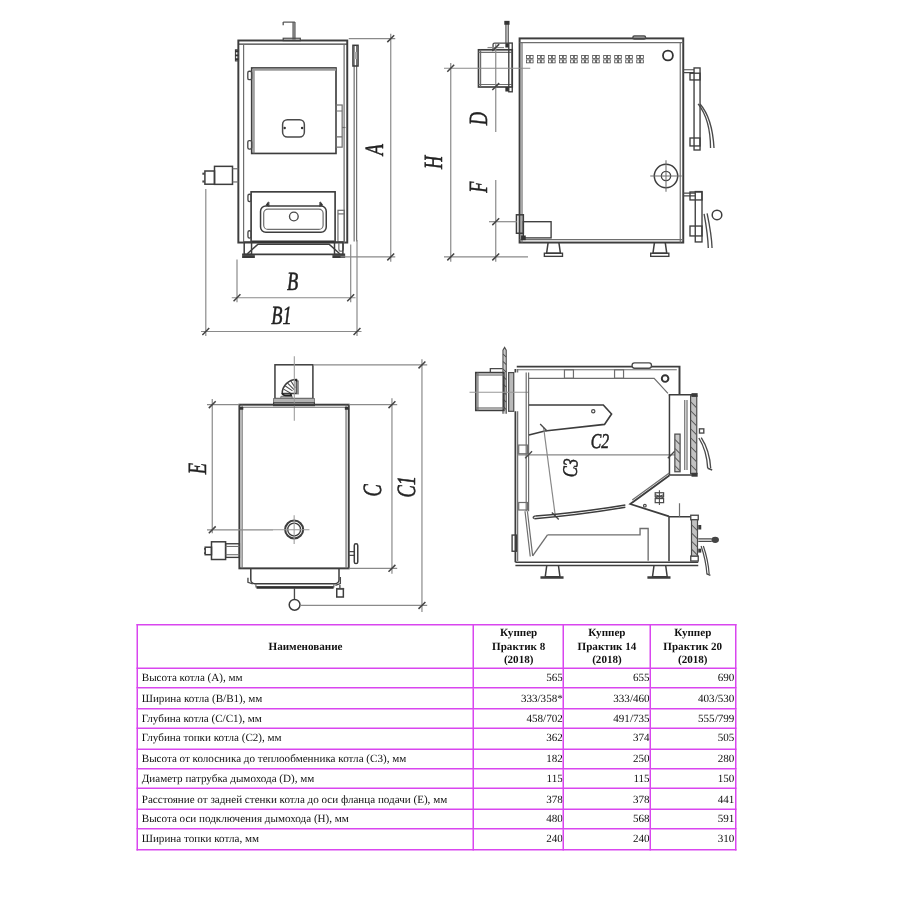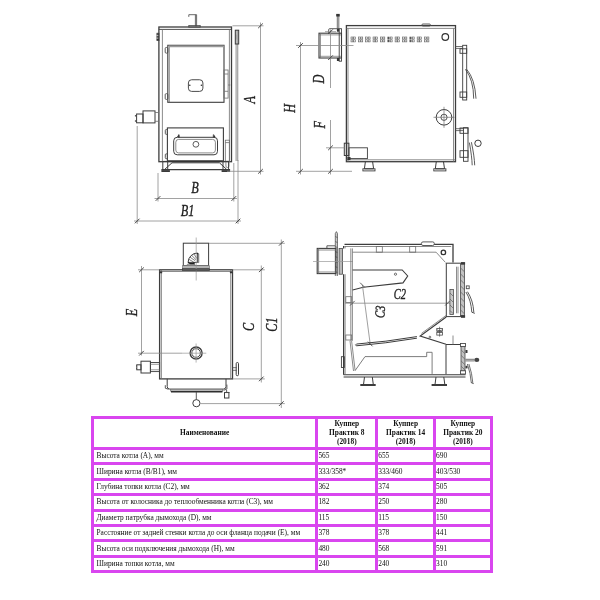--- a/index.html
+++ b/index.html
@@ -1,21 +1,21 @@
 <!DOCTYPE html>
 <html><head>
 <meta charset="utf-8">
 <style>
   html,body{margin:0;padding:0;background:#ffffff;width:600px;height:600px;overflow:hidden;}
   #page{position:relative;width:600px;height:600px;font-family:"Liberation Serif",serif;}
   svg{position:absolute;left:0;top:0;}
   #tbl{position:absolute;left:91px;top:415.5px;border-collapse:collapse;table-layout:fixed;}
-  #tbl td{border:3px solid #d946ef;font-family:"Liberation Serif",serif;font-size:7.4px;color:#111;
+  #tbl td{border:1px solid #d946ef;font-family:"Liberation Serif",serif;font-size:7.4px;color:#111;
       padding:0 0 0 2.5px;overflow:hidden;white-space:nowrap;height:12.4px;vertical-align:middle;line-height:8px;}
-  #tbl td.n{text-align:left;padding:0;}
+  #tbl td.n{text-align:right;padding:0;}
   #tbl tr.hdr td{font-weight:bold;text-align:center;padding:0;line-height:9.3px;height:28.5px;}
 </style>
 </head>
 <body>
 <div id="page">
 <svg width="600" height="600" viewBox="0 0 600 600">
   <defs>
     <pattern id="hatch" width="3" height="3" patternUnits="userSpaceOnUse" patternTransform="rotate(45)">
       <rect width="3" height="3" fill="#ffffff"></rect>
       <line x1="0" y1="0" x2="0" y2="3" stroke="#6e6e6e" stroke-width="0.9"></line>
@@ -393,20 +393,26 @@
           <td class="n">655</td>
           <td class="n">690</td>
         </tr>
   <tr>
           <td>Ширина котла (В/В1), мм</td>
           <td class="n">333/358*</td>
           <td class="n">333/460</td>
           <td class="n">403/530</td>
         </tr>
   <tr>
+          <td>Глубина котла (С/С1), мм</td>
+          <td class="n">458/702</td>
+          <td class="n">491/735</td>
+          <td class="n">555/799</td>
+        </tr>
+  <tr>
           <td>Глубина топки котла (С2), мм</td>
           <td class="n">362</td>
           <td class="n">374</td>
           <td class="n">505</td>
         </tr>
   <tr>
           <td>Высота от колосника до теплообменника котла (С3), мм</td>
           <td class="n">182</td>
           <td class="n">250</td>
           <td class="n">280</td>

